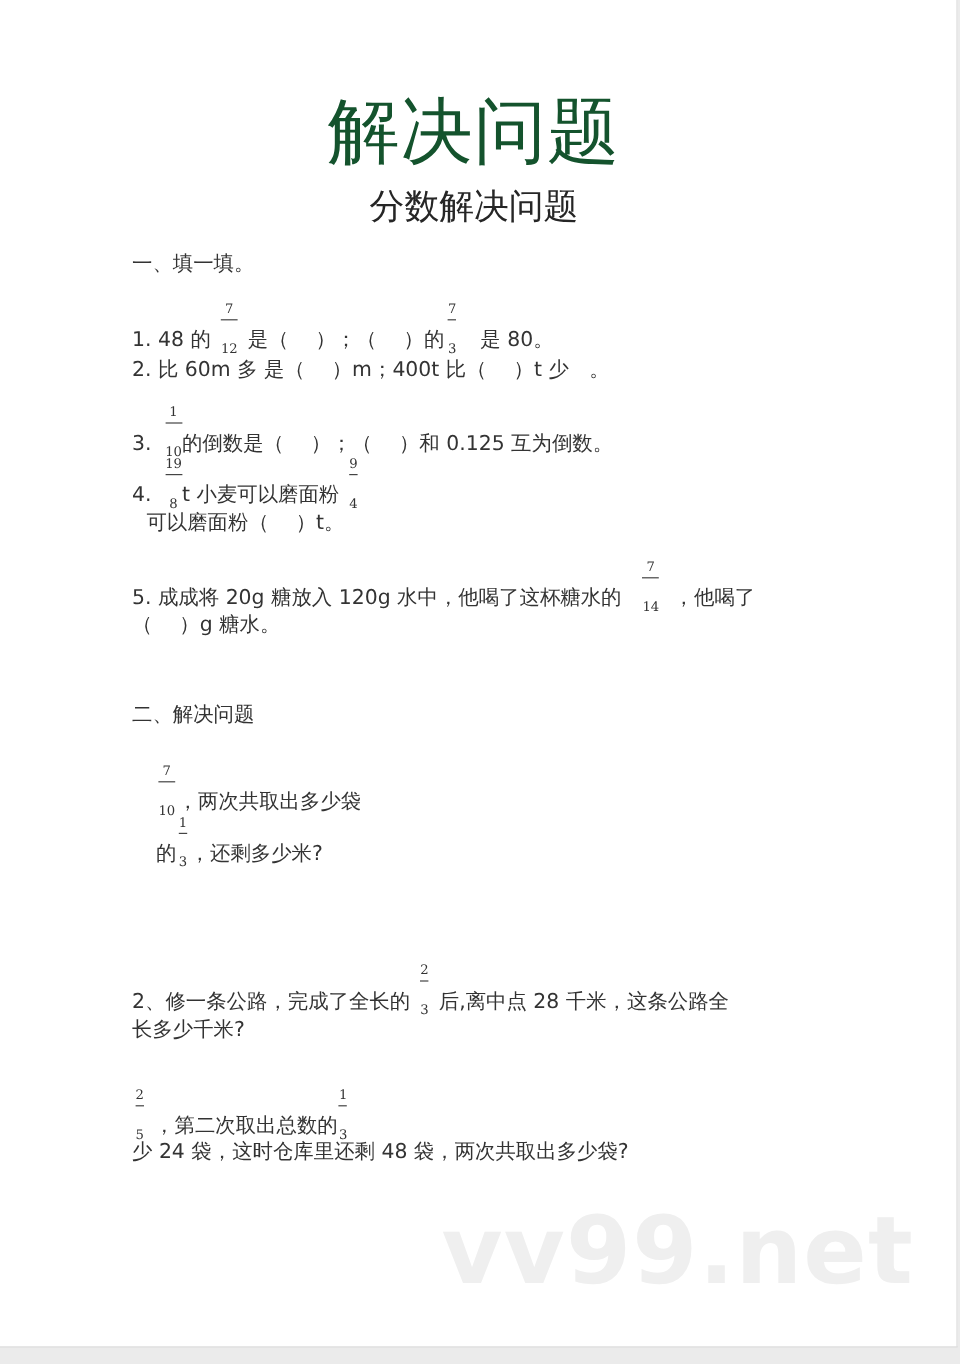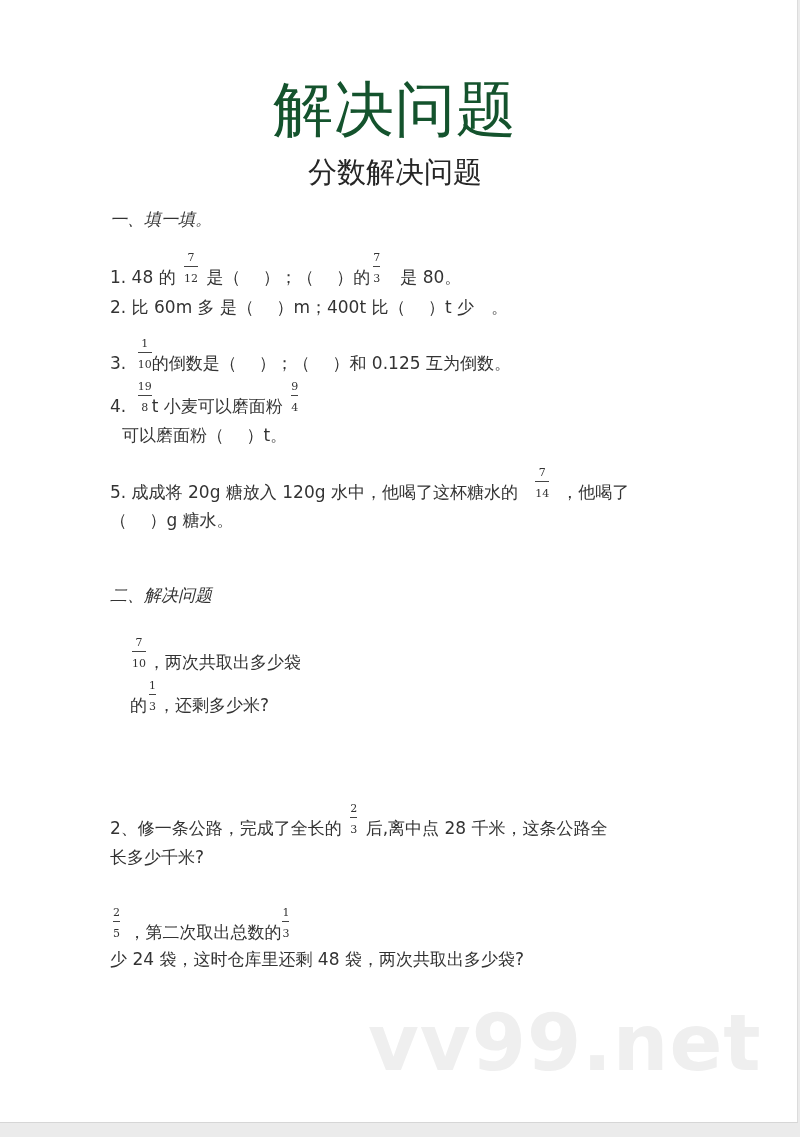--- a/index.html
+++ b/index.html
@@ -11,29 +11,29 @@
   }
   .page {
     position: absolute; left: 0; top: 0; width: 797px; height: 1122px;
     background: #ffffff;
     border-right: 1px solid #dcdcdc;
     border-bottom: 1px solid #d6d6d6;
   }
   .abs { position: absolute; white-space: nowrap; }
   .title { left: 0; width: 790px; top: 70px; text-align: center; font-size: 60px; color: #14532d; letter-spacing: 1px; }
   .subtitle { left: 0; width: 790px; top: 153px; text-align: center; font-size: 29px; color: #262626; }
-  .section { font-size: 17px; color: #333; font-style: italic; }
+  .section { font-size: 17px; color: #333; }
   .line { font-size: 17px; color: #333; }
   .frac {
     display: inline-block; vertical-align: middle; text-align: center;
     font-family: "DejaVu Serif", "Liberation Serif", serif; font-size: 11px;
     line-height: 1; position: relative; top: -10px; margin: 0 3px;
   }
   .frac .num { display: block; padding-bottom: 3px; }
-  .frac .den { display: block; border-top: 1px solid #444; padding-top: 6px; }
+  .frac .den { display: block; border-top: 1px solid #444; padding-top: 18px; }
   .watermark {
     left: 368px; top: 998px; font-size: 78px; font-weight: bold;
     color: #efefef; font-family: "DejaVu Sans", sans-serif; letter-spacing: 1px;
   }
 </style>
 </head>
 <body>
 
 <div class="page">
 

